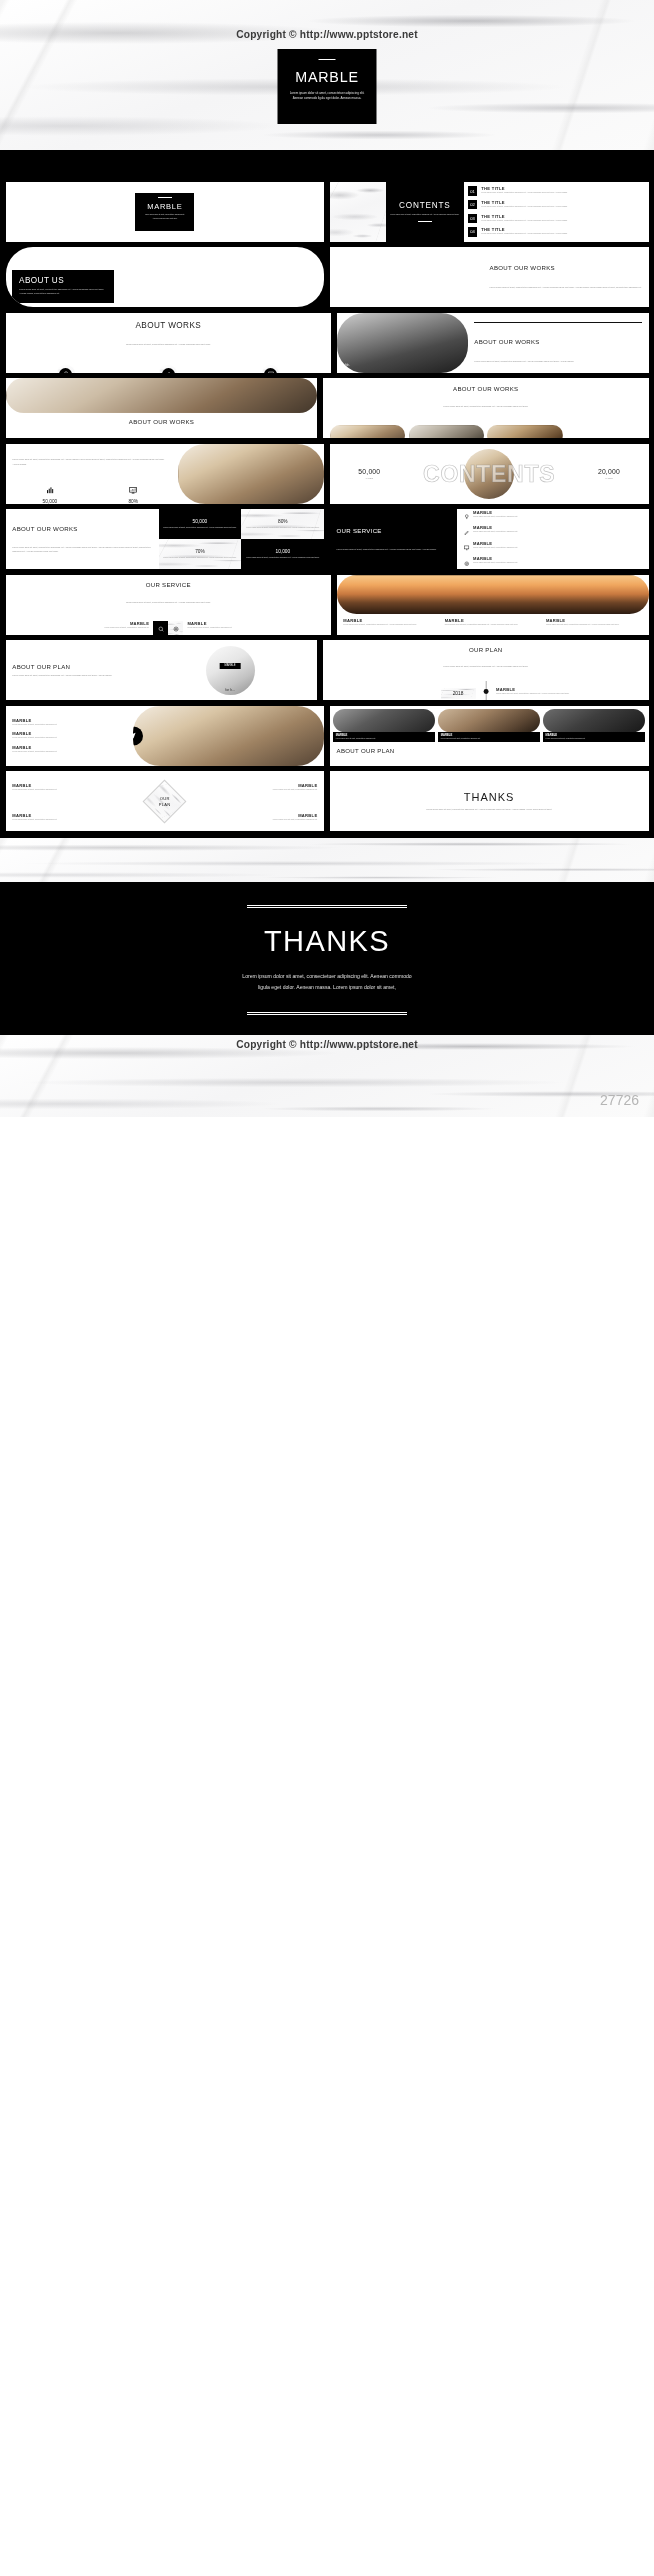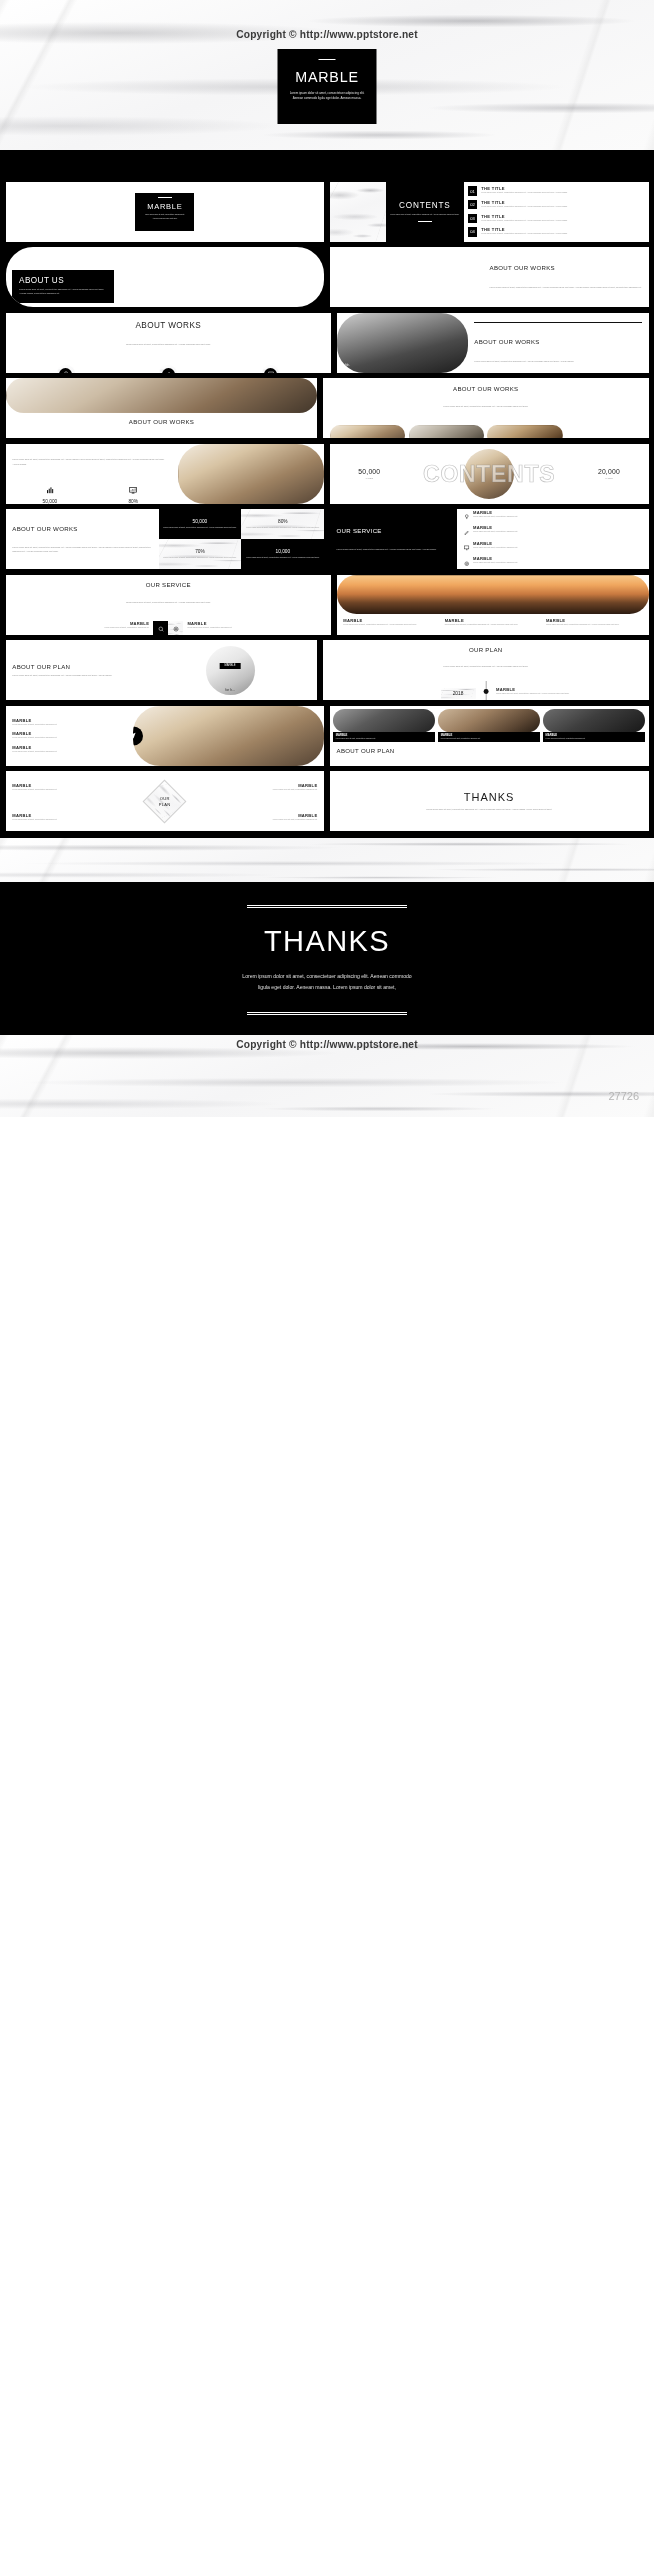--- a/index.html
+++ b/index.html
@@ -141,21 +141,21 @@
   .thanks .dbl { width: 160px; margin: 0 auto; }
   .thanks .dbl i { display:block; height:0.7px; background:#fff; }
   .thanks .dbl i + i { margin-top: 1.4px; }
   .thanks h2 { font-size: 29px; font-weight: 400; letter-spacing: 1.4px; margin: 17.7px 0 12.3px; }
   .thanks p { font-size: 5.1px; line-height: 2.3; color:#e0e0e0; }
   .footer-marble { height: 82px; position: relative; }
   .footer-copy {
     position:absolute; top: 4.1px; left:0; right:0; text-align:center;
     font-size: 10.2px; font-weight: bold; color:#3a3a3a; letter-spacing:0.2px;
   }
-  .footer-id { position:absolute; right: 15px; bottom: 15px; font-size: 11px; color:#b5b5b5; }
+  .footer-id { position:absolute; right: 15px; bottom: 9px; font-size: 14px; color:#b5b5b5; }
 
   .watermark {
     position:absolute; left:50%; top:50%; transform:translate(-50%,-50%);
     font-size: 23px; font-weight:700; letter-spacing:0.7px;
     color: rgba(255,255,255,.55);
     -webkit-text-stroke: 0.7px rgba(120,120,120,.45);
     pointer-events:none;
   }
   .center { display:flex; align-items:center; justify-content:center; }
   .col { display:flex; flex-direction:column; }

